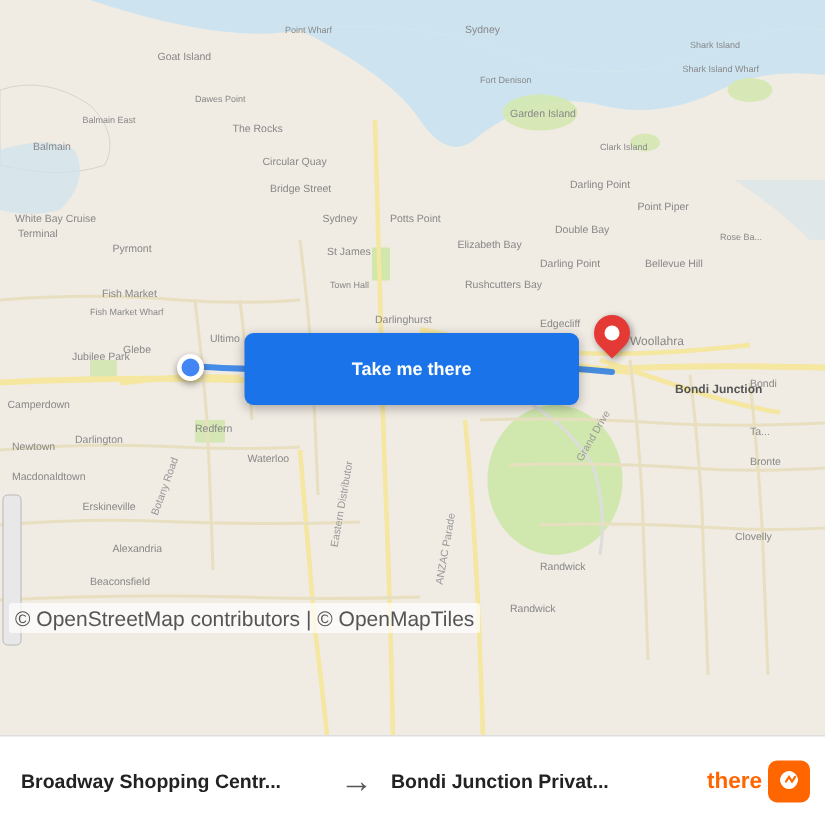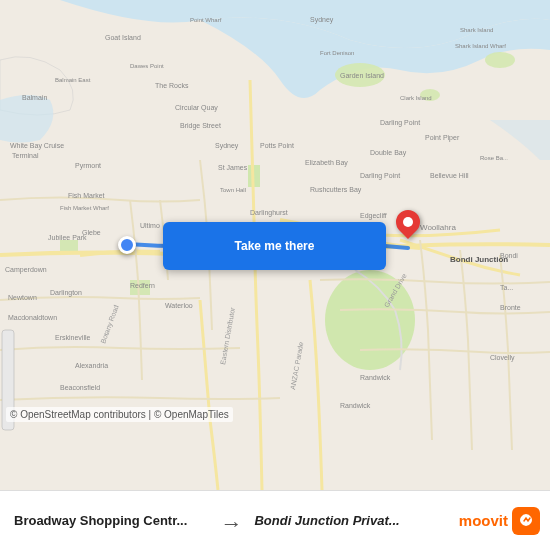--- a/index.html
+++ b/index.html
@@ -141,21 +141,20 @@
       padding: 0 8px;
       flex-shrink: 0;
     }
 
     .bottom-bar-to {
       flex: 1;
       display: flex;
       flex-direction: column;
       overflow: hidden;
       padding: 0 4px;
-      font-style: italic;
     }
 
     .bottom-bar-to span {
       font-size: 13px;
       font-weight: bold;
       color: #222;
       white-space: nowrap;
       overflow: hidden;
       text-overflow: ellipsis;
     }
@@ -187,21 +186,21 @@
     .moovit-logo-icon svg {
       width: 18px;
       height: 18px;
     }
 
     
     .osm-attribution {
       position: absolute;
       bottom: 68px;
       left: 6px;
-      font-size: 10px;
+      font-size: 14px;
       color: #555;
       background: rgba(255,255,255,0.7);
       padding: 2px 4px;
       border-radius: 2px;
       z-index: 15;
     }
   </style>
 </head>
 <body>
 
@@ -347,21 +346,21 @@
 
 <div class="bottom-bar">
   <div class="bottom-bar-from">
     <span>Broadway Shopping Centr...</span>
   </div>
   <div class="bottom-bar-arrow">→</div>
   <div class="bottom-bar-to">
     <span>Bondi Junction Privat...</span>
   </div>
   <div class="moovit-logo">
-    <span class="moovit-logo-text">moovit</span>
+    <span class="moovit-logo-text">there</span>
     <div class="moovit-logo-icon">
       <svg viewBox="0 0 18 18" fill="white" xmlns="http://www.w3.org/2000/svg">
         <path d="M9 2 Q6 2 4 5 Q2 8 4 11 Q6 14 9 14 Q12 14 14 11 Q16 8 14 5 Q12 2 9 2Z" fill="white"></path>
         <path d="M7 9 L9 6 L11 9 L13 6" fill="none" stroke="#ff6600" stroke-width="1.5" stroke-linecap="round"></path>
       </svg>
     </div>
   </div>
 </div>
 
 </body></html>

